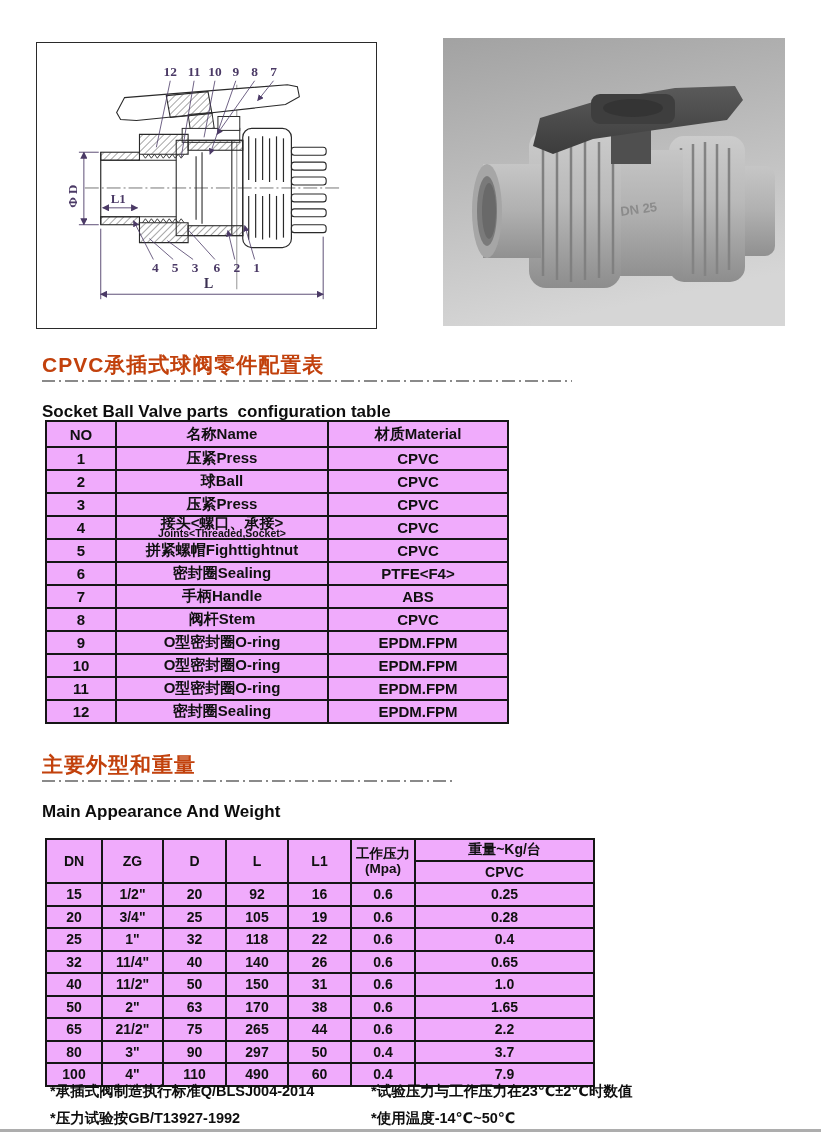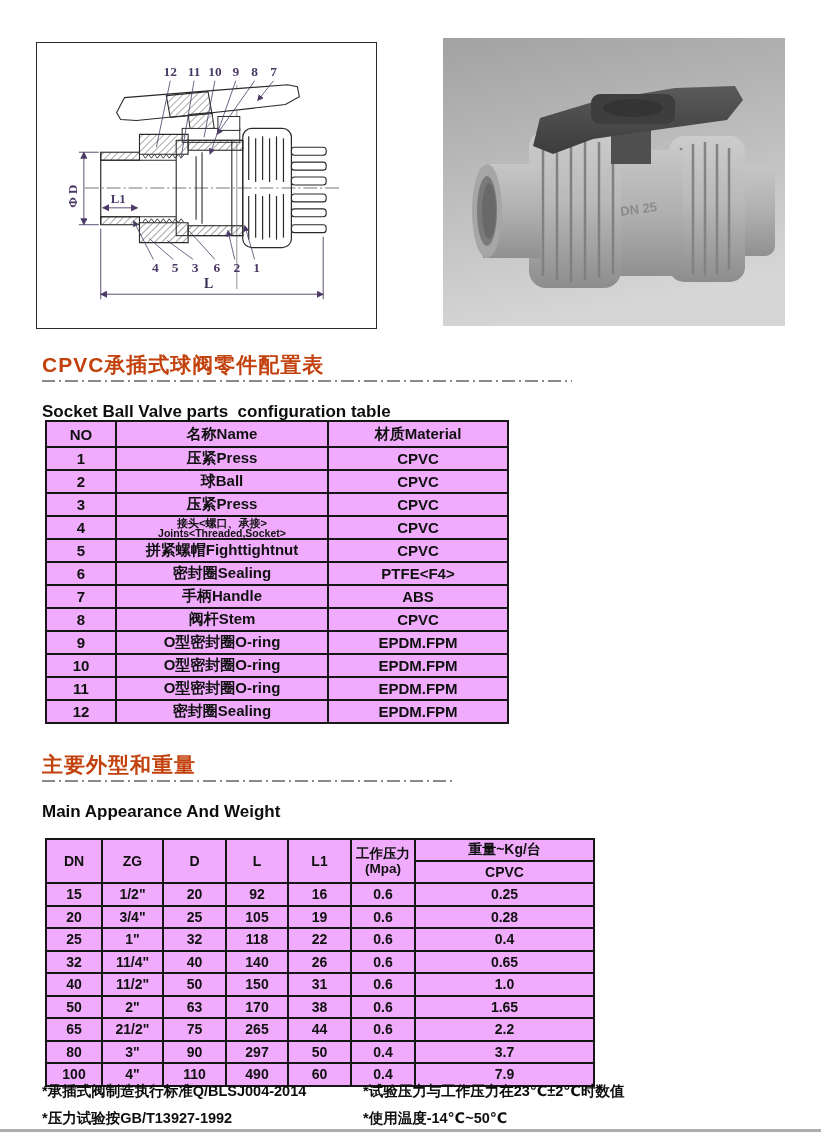--- a/index.html
+++ b/index.html
@@ -24,28 +24,28 @@
     background:repeating-linear-gradient(90deg,#8a8a8a 0 13px,transparent 13px 17px,#8a8a8a 17px 19px,transparent 19px 23px);}
   .title-en{font-size:17px;font-weight:bold;color:#0d0d0d;margin-top:20px;white-space:pre;}
   
   table{border-collapse:collapse;table-layout:fixed;position:absolute;background:#f0abfc;padding-left:48px;}
   th,td{border:2px solid #161616;text-align:center;vertical-align:middle;
     font-weight:bold;color:#101010;padding:0;overflow:hidden;}
   .parts-table{left:45px;top:420px;width:462px;}
   .parts-table th{height:24px;font-size:15px;}
   .parts-table td{height:21px;font-size:15px;}
   .parts-table .small-cell div{line-height:10px;}
-  .name-sm1{font-size:11px;}
+  .name-sm1{font-size:15px;}
   .name-sm2{font-size:10.5px;}
   .dims-table{left:45px;top:815px;width:548px;margin-top:23px;}
   .dims-table th{height:20px;font-size:14px;}
   .dims-table td{height:20.5px;font-size:14px;}
   .press-hdr div{line-height:15px;font-size:13.5px;}
   
-  .notes-left,.notes-right{position:absolute;top:1078px;font-size:14.5px;font-weight:bold;color:#0e0e0e;}
+  .notes-left,.notes-right{position:absolute;top:1078px;font-size:14.5px;font-weight:bold;color:#0e0e0e;margin-left:8px;}
   .notes-left{left:42px;}
   .notes-right{left:363px;}
   .note-line{height:27px;line-height:27px;white-space:nowrap;}
   .bottom-rule{position:absolute;left:0;top:1129px;width:821px;height:3px;background:#adadad;}
 </style>
 </head>
 <body>
 
 <div class="page">
 

